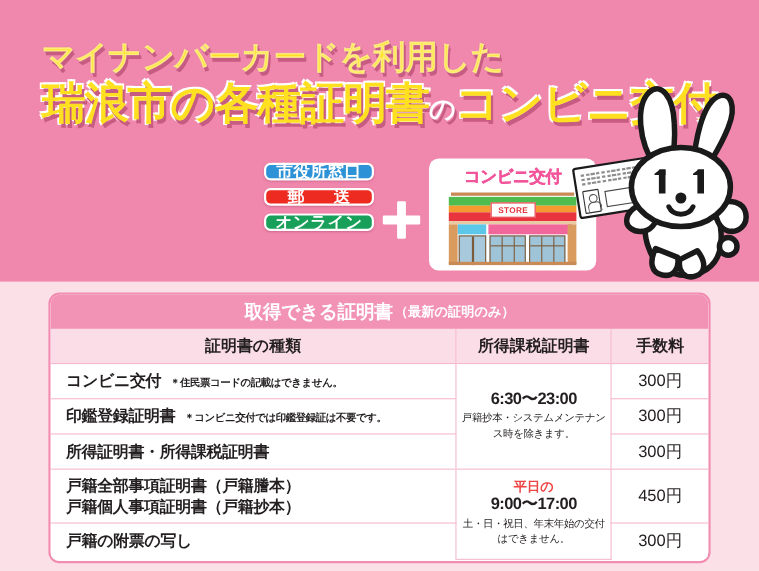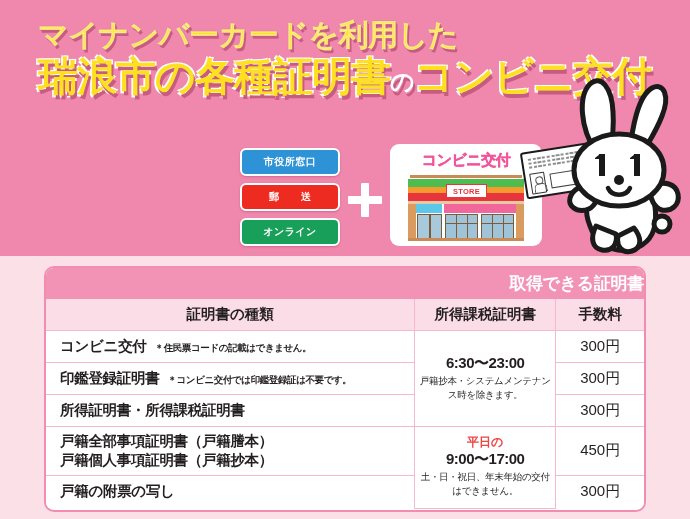--- a/index.html
+++ b/index.html
@@ -13,21 +13,21 @@
     background:#FBE0E8;
   }
 
   
   #hero{
     position:absolute; left:0; top:0; width:690px; height:256px;
     background:#F087AC; overflow:hidden;
   }
 
   
-  #headline{ position:absolute; left:38px; top:20px; width:530px; }
+  #headline{ position:absolute; left:38px; top:38px; width:530px;font-family:Liberation Serif, serif; }
   .hl-line{ white-space:nowrap; font-weight:bold; line-height:1; }
   #hl1{
     font-size:30px; letter-spacing:-0.5px;
     color:#FFE021;
     text-shadow: 2px 3px 0 #C75C82, 1px 1px 0 #C75C82, -1px 1px 0 #fff0, 0 0 1px #C75C82;
     -webkit-text-stroke:0.6px #fff6;
   }
   #hl2{
     margin-top:6px; font-size:38px; letter-spacing:-1px;
     color:#FFE021;
@@ -39,24 +39,24 @@
   
   #blurb{
     position:absolute; left:40px; top:180px; width:200px;
     color:#ffffff; font-size:9.5px; font-weight:bold; line-height:1.65;
     letter-spacing:-0.2px;
   }
 
   
   #pills{ position:absolute; left:240px; top:148px; width:100px; }
   .pill{
-    width:100px; height:28px; border-radius:6px;
+    width:100px; height:16px; border-radius:6px;
     border:2px solid #ffffff;
     display:flex; align-items:center; justify-content:center;
-    color:#ffffff; font-weight:bold; font-size:10px; letter-spacing:0.5px;
+    color:#ffffff; font-weight:bold; font-size:15px; letter-spacing:0.5px;
     margin-bottom:7px;
     box-shadow:0 1px 2px rgba(150,50,85,.35);
   }
   .pill.blue{ background:#2E92D6; }
   .pill.red { background:#EE2B20; letter-spacing:6px; text-indent:6px; }
   .pill.green{ background:#18A05A; }
 
   
   #plus{
     position:absolute; left:348px; top:183px;
@@ -142,21 +142,21 @@
   #rabbit{ position:absolute; left:556px; top:66px; width:132px; height:190px; }
 
   
   #tablewrap{
     position:absolute; left:44px; top:266px; width:602px; height:246px;
     border:2.5px solid #F28CB1; border-radius:10px; overflow:hidden;
     background:#ffffff;
   }
   #tbl-title{
     height:31px; background:#F293B6; color:#ffffff;
-    display:flex; align-items:center; justify-content:flex-end; gap:2px;
+    display:flex; align-items:center; justify-content:center; gap:2px;
   }
   #tbl-title .t1{ font-size:17px; font-weight:bold; letter-spacing:-0.3px; }
   #tbl-title .t2{ font-size:12px; font-weight:bold; }
 
   table{ width:100%; border-collapse:collapse; table-layout:fixed; }
   col.c1{ width:368px; } col.c2{ width:141px; } col.c3{ width:88px; }
 
   th{
     background:#FBDDE8; color:#231f20; font-size:14.5px; font-weight:bold;
     height:31px; border-right:1.3px solid #F5B8CE; border-bottom:1.3px solid #F5B8CE;
@@ -308,20 +308,21 @@
         <circle cx="63" cy="114" r="5"></circle>
       </g>
       <path d="M52 122 C56 131 70 131 74 122" fill="none" stroke="#1a1a1a" stroke-width="4.5" stroke-linecap="round"></path>
     </svg>
   </div>
 
   <div id="tablewrap">
 
     <div id="tbl-title">
       <span class="t1">取得できる証明書</span>
+      <span class="t2">（最新の証明のみ）</span>
     </div>
 
     <table>
       <colgroup>
           <col class="c1">
           <col class="c2">
           <col class="c3">
         </colgroup>
       <thead>
         <tr>

